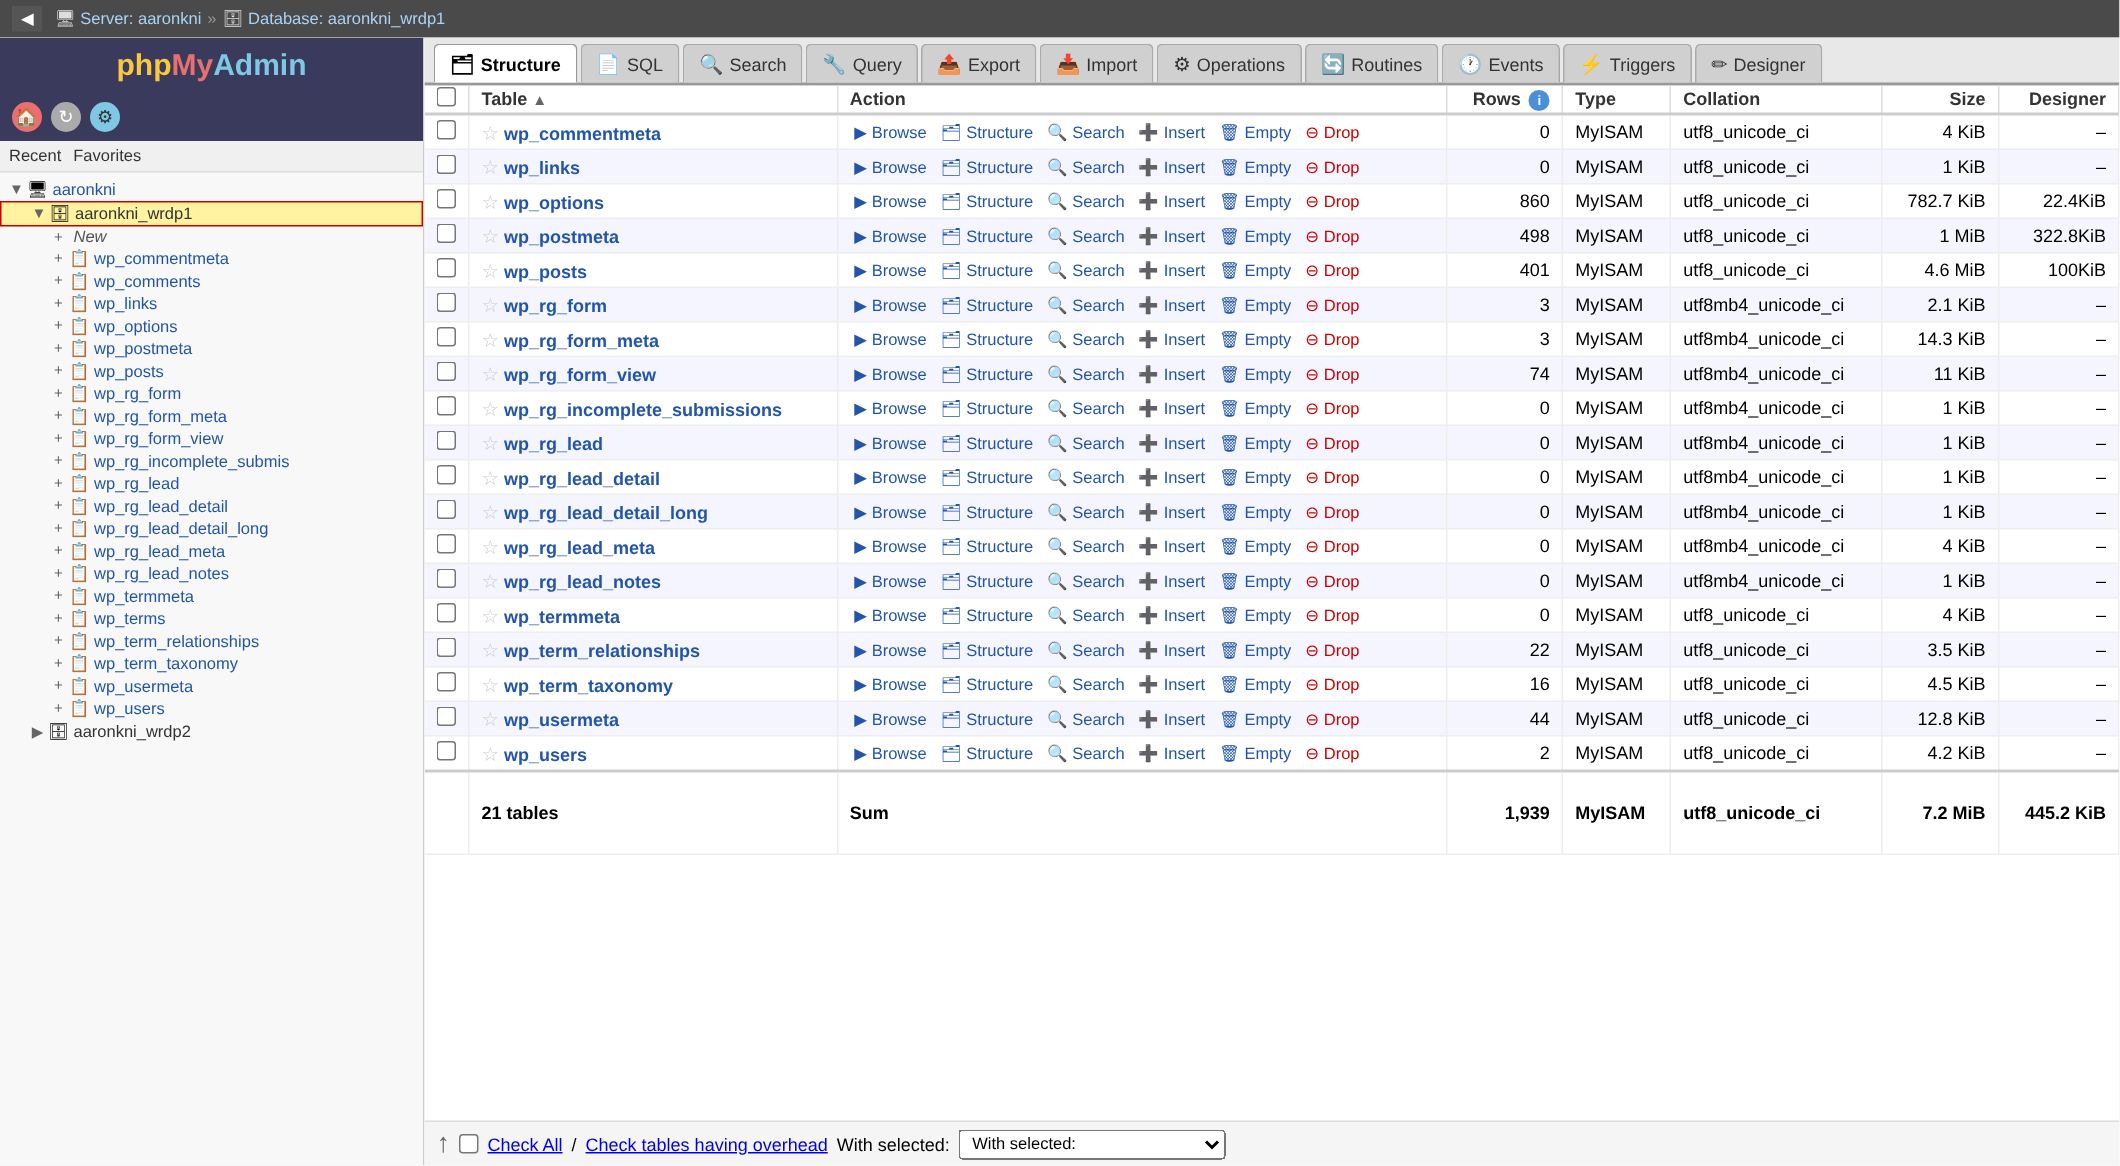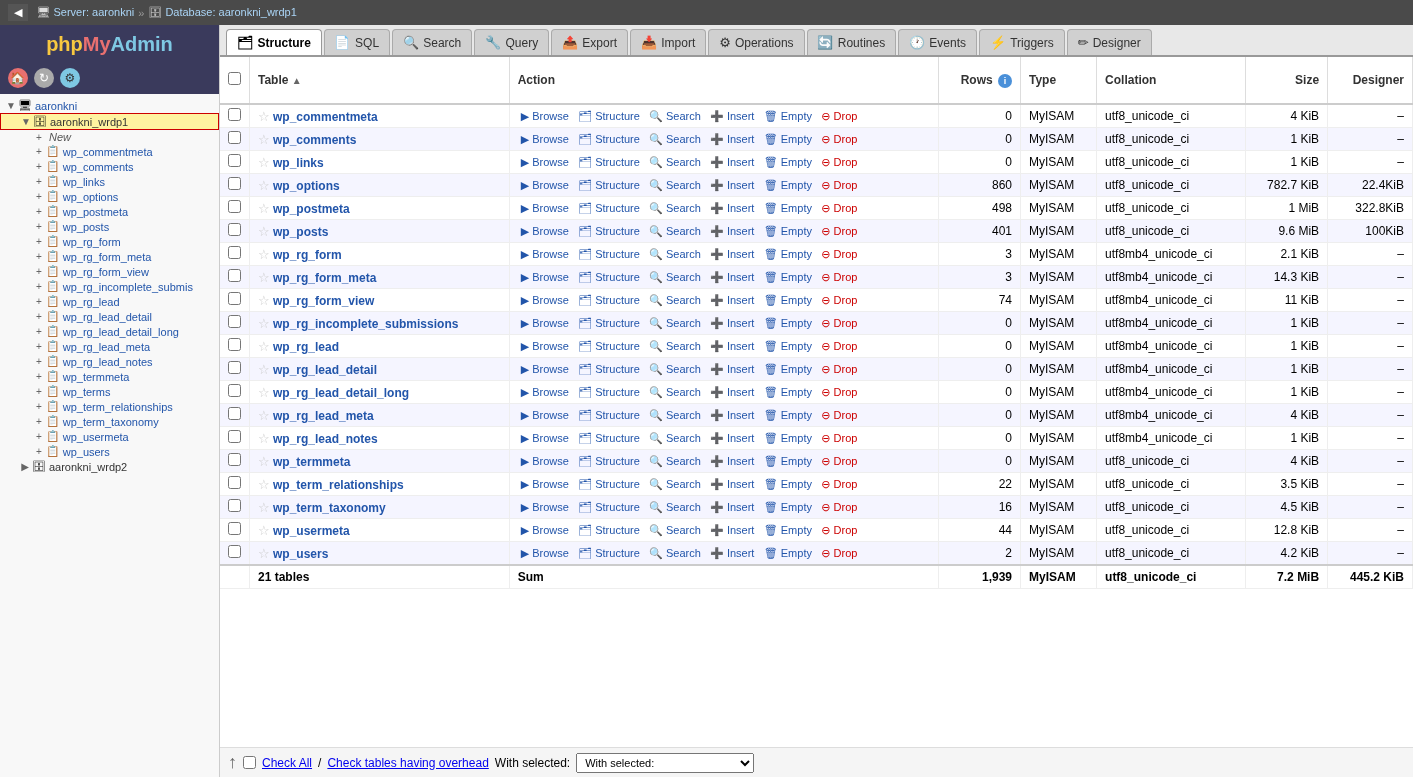--- a/index.html
+++ b/index.html
@@ -16,21 +16,21 @@
       gap: 4px;
       min-height: 22px;
     }
     .breadcrumb-bar a { color: #aad4f5; text-decoration: none; }
     .breadcrumb-sep { color: #999; }
 
     .main-container { display: flex; flex: 1; overflow: hidden; }
 
     
     .sidebar {
-      width: 220px;
+      width: 283px;
       background: #f8f8f8;
       border-right: 1px solid #ccc;
       display: flex;
       flex-direction: column;
       overflow: hidden;
       justify-content: center;
     }
 
     .sidebar-logo {
       background: #3a3a5c;
@@ -151,21 +151,21 @@
       border-collapse: collapse;
       font-size: 12px;
     }
 
     .data-table thead tr {
       background: #e8e8e8;
       border-bottom: 2px solid #ccc;
     }
 
     .data-table th {
-      padding: 15px 8px;
+      padding: 1px 8px;
       text-align: left;
       font-weight: bold;
       border-right: 1px solid #ddd;
       white-space: nowrap;
       color: #333;
     }
 
     .data-table th.sortable { cursor: pointer; }
     .data-table th .sort-arrow { color: #666; font-size: 10px; }
 
@@ -206,21 +206,21 @@
 
     .star-icon { color: #ccc; font-size: 13px; cursor: pointer; }
 
     
     .footer-row {
       background: #e8e8e8;
       border-top: 2px solid #ccc;
     }
     .footer-row td {
       font-weight: bold;
-      padding: 4px 8px;
+      padding: 20px 8px;
     }
 
     .nav-arrow {
       background: #555;
       color: #fff;
       border: none;
       padding: 2px 6px;
       cursor: pointer;
       font-size: 11px;
       margin-right: 4px;
@@ -270,20 +270,24 @@
   <div class="sidebar">
     <div class="sidebar-logo">
       <span class="logo-text">
         <span class="logo-php">php</span><span class="logo-my">My</span><span class="logo-admin">Admin</span>
       </span>
     </div>
     <div class="sidebar-icons">
       <a class="sidebar-icon-btn icon-home" href="#">🏠</a>
       <a class="sidebar-icon-btn icon-reload" href="#">↻</a>
       <a class="sidebar-icon-btn icon-settings" href="#">⚙</a>
+    </div>
+    <div class="sidebar-recent-fav">
+      <a>Recent</a>
+      <a>Favorites</a>
     </div>
     <div class="sidebar-tree" id="sidebar-tree">
     <div class="tree-item">
           <span class="tree-toggle">▼</span>
           <span class="tree-icon">🖥</span>
           <span class="tree-label ">aaronkni</span>
         </div>
         <div class="tree-item highlighted">
           <span class="tree-indent"></span>
           <span class="tree-toggle">▼</span>
@@ -545,42 +549,20 @@
     <td>utf8_unicode_ci</td>
     <td class="num">4 KiB</td>
     <td class="num">–</td>
   </tr>
             <tr>
     <td class="checkbox-cell">
       <input type="checkbox" style="">
     </td>
     <td class="table-name">
       <span class="star-icon">☆</span>
-      <a href="#">wp_comments</a>
-    </td>
-    <td>
-      <a class="action-btn">▶ Browse</a>
-      <a class="action-btn">🗂 Structure</a>
-      <a class="action-btn">🔍 Search</a>
-      <a class="action-btn">➕ Insert</a>
-      <a class="action-btn">🗑 Empty</a>
-      <a class="action-btn drop">⊖ Drop</a>
-    </td>
-    <td class="num">0</td>
-    <td>MyISAM</td>
-    <td>utf8_unicode_ci</td>
-    <td class="num">1 KiB</td>
-    <td class="num">–</td>
-  </tr>
-            <tr>
-    <td class="checkbox-cell">
-      <input type="checkbox" style="">
-    </td>
-    <td class="table-name">
-      <span class="star-icon">☆</span>
       <a href="#">wp_links</a>
     </td>
     <td>
       <a class="action-btn">▶ Browse</a>
       <a class="action-btn">🗂 Structure</a>
       <a class="action-btn">🔍 Search</a>
       <a class="action-btn">➕ Insert</a>
       <a class="action-btn">🗑 Empty</a>
       <a class="action-btn drop">⊖ Drop</a>
     </td>
@@ -646,21 +628,21 @@
       <a class="action-btn">▶ Browse</a>
       <a class="action-btn">🗂 Structure</a>
       <a class="action-btn">🔍 Search</a>
       <a class="action-btn">➕ Insert</a>
       <a class="action-btn">🗑 Empty</a>
       <a class="action-btn drop">⊖ Drop</a>
     </td>
     <td class="num">401</td>
     <td>MyISAM</td>
     <td>utf8_unicode_ci</td>
-    <td class="num">9.6 MiB</td>
+    <td class="num">4.6 MiB</td>
     <td class="num">100KiB</td>
   </tr>
             <tr>
     <td class="checkbox-cell">
       <input type="checkbox" style="">
     </td>
     <td class="table-name">
       <span class="star-icon">☆</span>
       <a href="#">wp_rg_form</a>
     </td>

